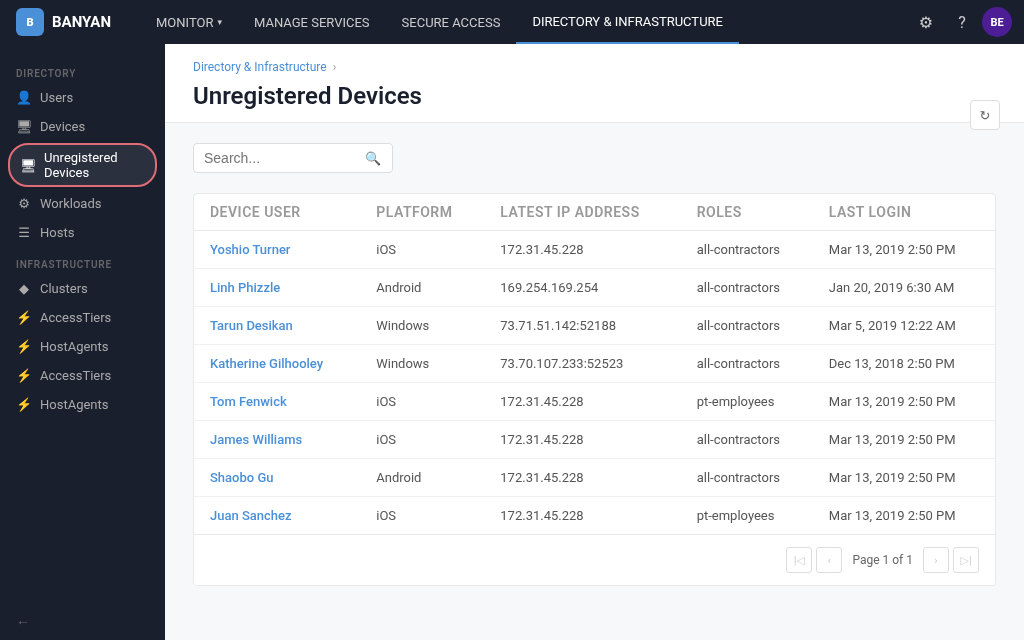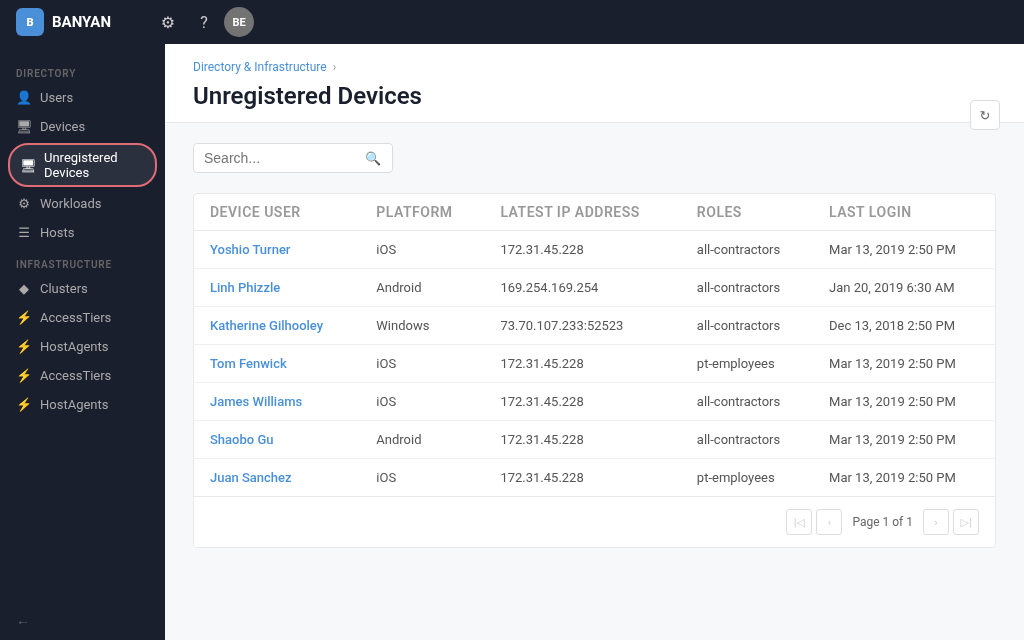--- a/index.html
+++ b/index.html
@@ -8,21 +8,21 @@
     
     .top-nav { background: #1a1f2e; color: #fff; height: 44px; display: flex; align-items: center; flex-shrink: 0; }
     .nav-logo { display: flex; align-items: center; gap: 8px; padding: 0 16px; font-weight: 700; font-size: 15px; color: #fff; min-width: 140px; }
     .nav-logo-icon { width: 28px; height: 28px; background: #4a90d9; border-radius: 6px; display: flex; align-items: center; justify-content: center; font-size: 11px; font-weight: 900; color: #fff; }
     .nav-items { display: flex; align-items: center; flex: 1; height: 100%; }
     .nav-item { padding: 0 16px; height: 100%; display: flex; align-items: center; color: #ccc; font-size: 13px; cursor: pointer; position: relative; white-space: nowrap; }
     .nav-item.active { color: #fff; border-bottom: 2px solid #4a90d9; }
     .nav-item .arrow { font-size: 9px; margin-left: 4px; }
     .nav-right { display: flex; align-items: center; gap: 4px; padding: 0 12px; }
     .nav-icon-btn { width: 32px; height: 32px; border-radius: 50%; display: flex; align-items: center; justify-content: center; cursor: pointer; color: #ccc; font-size: 16px; }
-    .nav-avatar { width: 30px; height: 30px; border-radius: 50%; background: #737373; display: flex; align-items: center; justify-content: center; font-size: 11px; font-weight: 700; color: #fff; cursor: pointer; }
+    .nav-avatar { width: 30px; height: 30px; border-radius: 50%; background: #4c1d95; display: flex; align-items: center; justify-content: center; font-size: 11px; font-weight: 700; color: #fff; cursor: pointer; }
 
     
     .layout { display: flex; flex: 1; overflow: hidden; }
 
     
     .sidebar { width: 165px; background: #1a1f2e; color: #aaa; display: flex; flex-direction: column; flex-shrink: 0; overflow-y: auto; padding-top: 12px; }
     .sidebar-section-label { font-size: 10px; font-weight: 600; text-transform: uppercase; color: #666; padding: 12px 16px 4px; letter-spacing: 0.8px; }
     .sidebar-item { display: flex; align-items: center; gap: 8px; padding: 7px 16px; cursor: pointer; font-size: 13px; color: #aaa; }
     .sidebar-item.active { background: rgba(255,255,255,0.08); color: #fff; }
     .sidebar-icon { font-size: 13px; width: 16px; text-align: center; }
@@ -67,20 +67,35 @@
     
     .main-top { position: relative; }
   </style>
 </head>
 <body>
 
 <nav class="top-nav">
   <div class="nav-logo">
     <div class="nav-logo-icon">B</div>
     <span>BANYAN</span>
+  </div>
+  <div class="nav-items">
+    <div class="nav-item">
+      <span>MONITOR</span>
+      <span class="arrow">▾</span>
+    </div>
+    <div class="nav-item">
+      <span>MANAGE SERVICES</span>
+    </div>
+    <div class="nav-item">
+      <span>SECURE ACCESS</span>
+    </div>
+    <div class="nav-item active">
+      <span>DIRECTORY &amp; INFRASTRUCTURE</span>
+    </div>
   </div>
   <div class="nav-right">
     <div class="nav-icon-btn">⚙</div>
     <div class="nav-icon-btn">?</div>
     <div class="nav-avatar">BE</div>
   </div>
 </nav>
 
 <div class="layout">
 
@@ -177,20 +192,27 @@
       <td>Mar 13, 2019 2:50 PM</td>
     </tr>
               <tr>
       <td class="link">Linh Phizzle</td>
       <td>Android</td>
       <td>169.254.169.254</td>
       <td>all-contractors</td>
       <td>Jan 20, 2019 6:30 AM</td>
     </tr>
               <tr>
+      <td class="link">Tarun Desikan</td>
+      <td>Windows</td>
+      <td>73.71.51.142:52188</td>
+      <td>all-contractors</td>
+      <td>Mar 5, 2019 12:22 AM</td>
+    </tr>
+              <tr>
       <td class="link">Katherine Gilhooley</td>
       <td>Windows</td>
       <td>73.70.107.233:52523</td>
       <td>all-contractors</td>
       <td>Dec 13, 2018 2:50 PM</td>
     </tr>
               <tr>
       <td class="link">Tom Fenwick</td>
       <td>iOS</td>
       <td>172.31.45.228</td>

